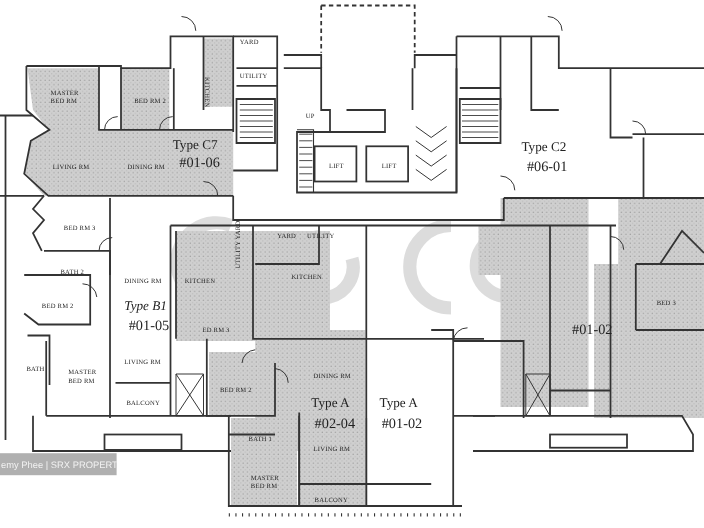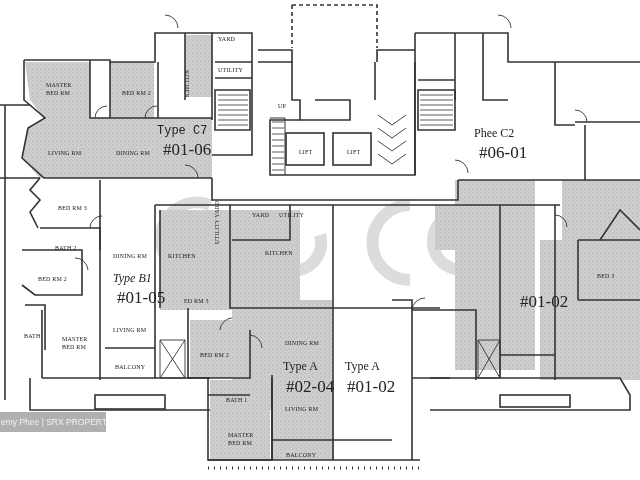--- a/index.html
+++ b/index.html
@@ -1,21 +1,21 @@
 <!DOCTYPE html>
 <html><head>
 <meta charset="utf-8">
 <style>
   html,body{margin:0;padding:0;background:#fff;}
   body{width:640px;height:480px;overflow:hidden;position:relative;font-family:"Liberation Serif",serif;}
   #plan{position:absolute;left:0;top:0;width:640px;height:480px;}
   .lbl{position:absolute;font-family:"Liberation Serif",serif;color:#222;white-space:nowrap;line-height:1;text-transform:uppercase;}
   .sm{font-size:6px;letter-spacing:0.2px;}
   .big{font-size:12px;text-transform:none;}
-  .unit{font-size:17px;text-transform:none;}
+  .unit{font-size:13px;text-transform:none;}
   .watermark{position:absolute;left:0;top:412px;width:105px;height:20px;background:rgba(150,150,150,0.75);color:#f2f2f2;font-family:"Liberation Sans",sans-serif;font-size:8.5px;line-height:20px;padding-left:1px;white-space:nowrap;overflow:hidden;}
 </style>
 </head>
 <body>
 
 <svg id="plan" viewBox="0 0 640 480" xmlns="http://www.w3.org/2000/svg">
   <defs>
     <pattern id="stip" width="4" height="4" patternUnits="userSpaceOnUse">
       <rect width="4" height="4" fill="#cfcfcf"></rect>
       <circle cx="1" cy="1" r="0.6" fill="#9a9a9a"></circle>
@@ -146,32 +146,32 @@
     <path d="M220 330 A13 13 0 0 1 232 318"></path>
     <path d="M250 335 A13 13 0 0 1 262 348"></path>
     <path d="M412 310 A13 13 0 0 1 425 298"></path>
     <path d="M498 15 A13 13 0 0 1 511 28"></path>
     <path d="M455 160 A13 13 0 0 1 468 173"></path>
     <path d="M575 110 A12 12 0 0 1 587 122"></path>
     <path d="M555 215 A12 12 0 0 1 567 227"></path>
   </g>
 </svg>
 
-<div class="lbl big" style="left:157px;top:125px;font-family:Liberation Mono, monospace;">Type C7</div>
+<div class="lbl big" style="left:157px;top:125px;">Type C7</div>
 <div class="lbl unit" style="left:163px;top:141px;">#01-06</div>
 <div class="lbl sm" style="left:46px;top:82px;">MASTER</div>
 <div class="lbl sm" style="left:46px;top:90px;">BED RM</div>
 <div class="lbl sm" style="left:122px;top:90px;">BED RM 2</div>
 <div class="lbl sm" style="left:218px;top:36px;">YARD</div>
 <div class="lbl sm" style="left:218px;top:67px;">UTILITY</div>
 <div class="lbl sm" style="left:48px;top:150px;">LIVING RM</div>
 <div class="lbl sm" style="left:116px;top:150px;">DINING RM</div>
 <div class="lbl sm" style="left:190px;top:70px;transform:rotate(90deg);transform-origin:left top;">KITCHEN</div>
 
-<div class="lbl big" style="left:474px;top:127px;">Phee C2</div>
+<div class="lbl big" style="left:474px;top:127px;">Type C2</div>
 <div class="lbl unit" style="left:479px;top:144px;">#06-01</div>
 
 <div class="lbl sm" style="left:278px;top:103px;">UP</div>
 <div class="lbl sm" style="left:299px;top:149px;">LIFT</div>
 <div class="lbl sm" style="left:347px;top:149px;">LIFT</div>
 
 <div class="lbl sm" style="left:252px;top:212px;">YARD</div>
 <div class="lbl sm" style="left:279px;top:212px;">UTILITY</div>
 <div class="lbl sm" style="left:265px;top:250px;">KITCHEN</div>
 <div class="lbl sm" style="left:214px;top:244px;transform:rotate(-90deg);transform-origin:left top;">UTILITY YARD</div>

